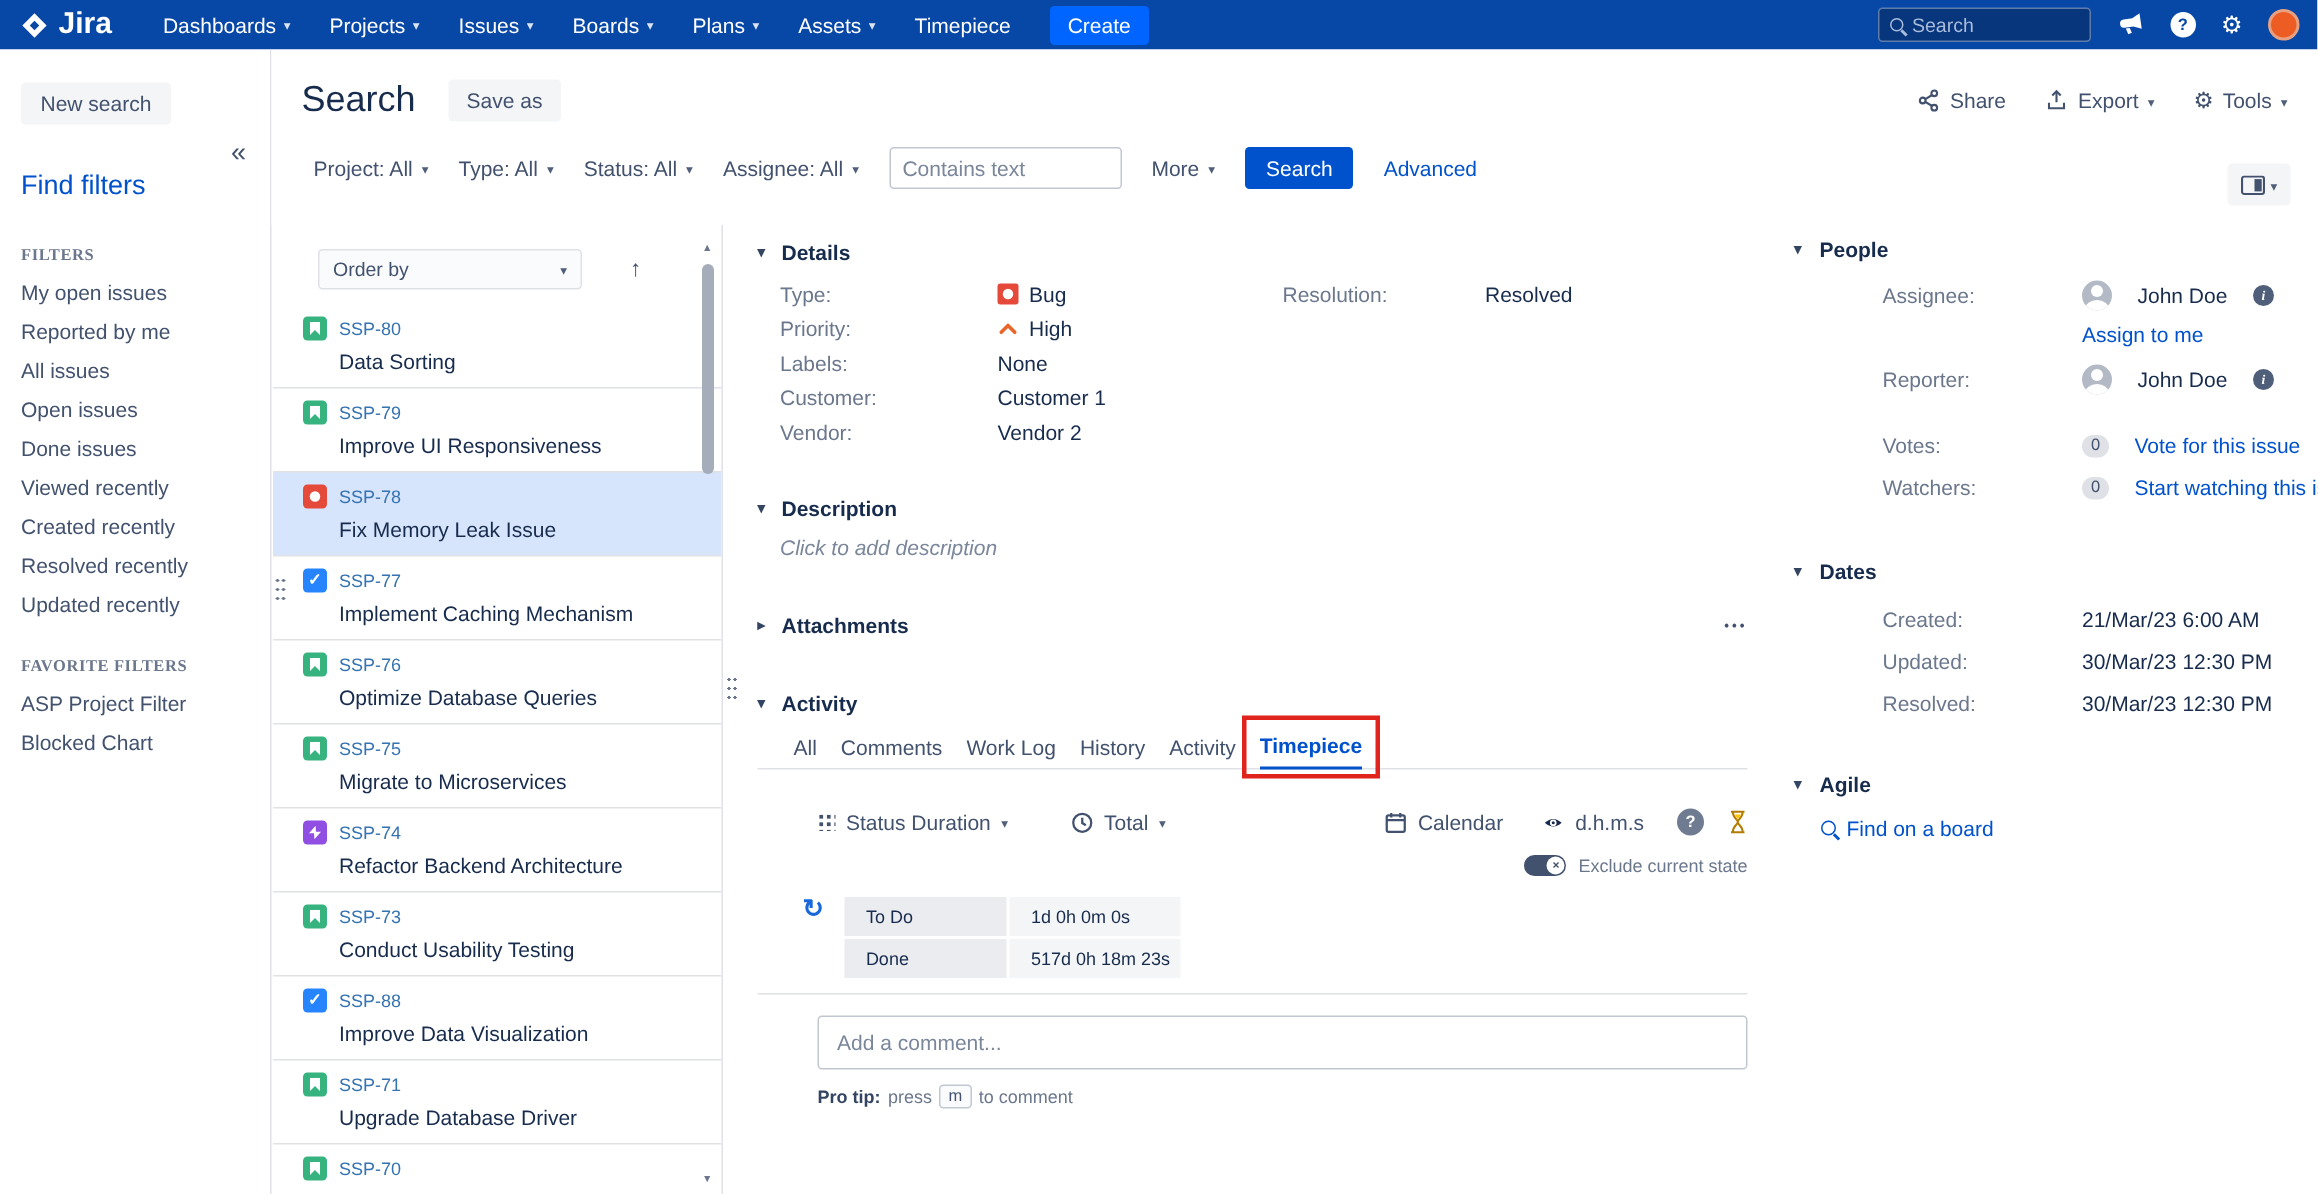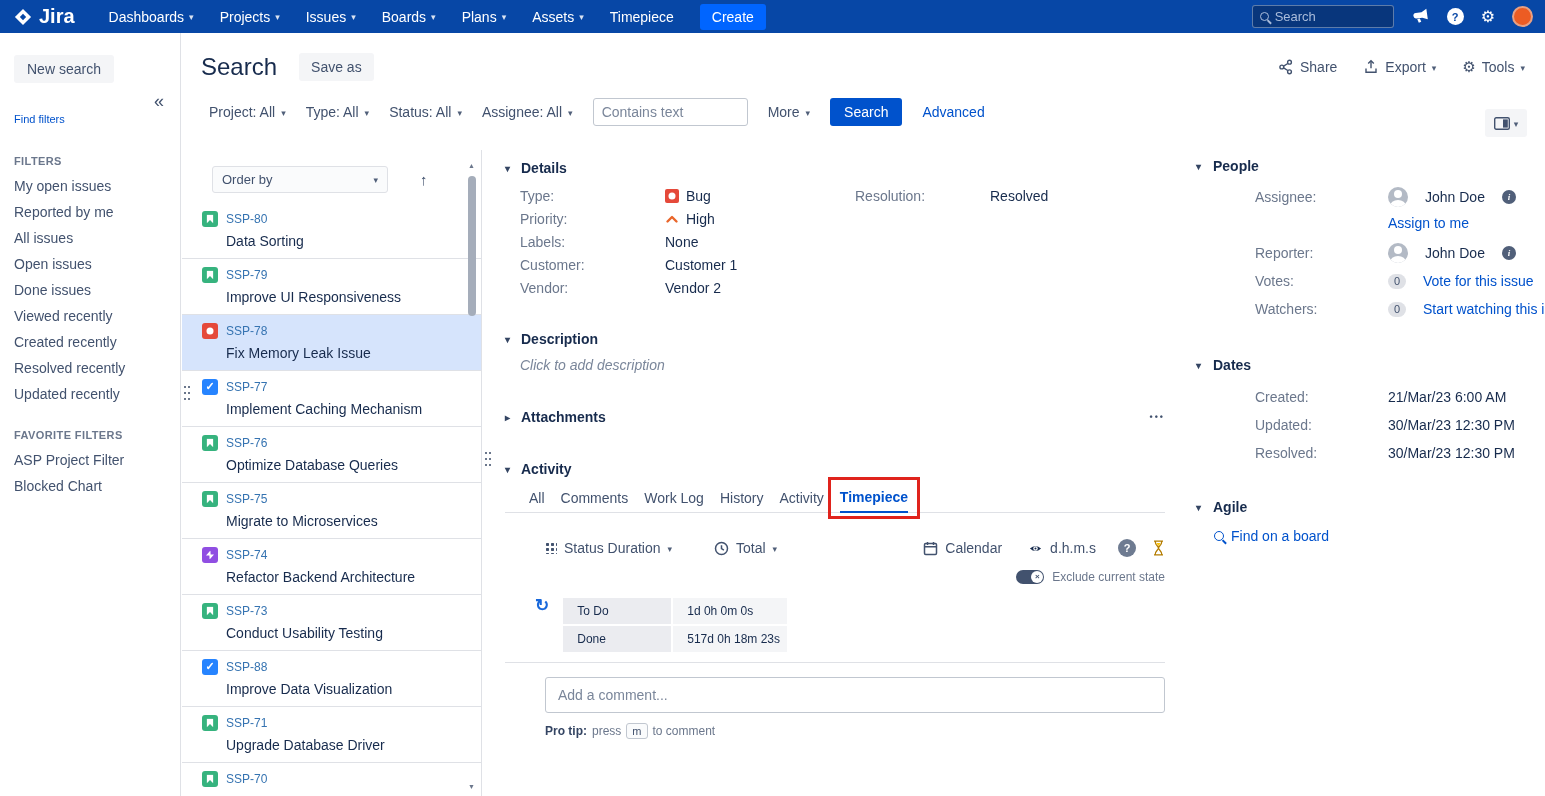--- a/index.html
+++ b/index.html
@@ -25,22 +25,22 @@
   .mag.blue { border-color:#0052CC; width:10px; height:10px; }
   .mag.blue::after { background:#0052CC; }
   .nav-gear { font-size:16px; color:#fff; cursor:pointer; }
   .help-circle { width:17px; height:17px; border-radius:50%; background:#fff; color:#0747A6; font-weight:700; font-size:11px; display:flex; align-items:center; justify-content:center; cursor:pointer; }
   .nav-avatar { width:21px; height:21px; border-radius:50%; background:#EC5C23; border:2px solid #E8A083; cursor:pointer; }
 
   
   .sidebar { position:absolute; left:0; top:33px; width:181px; bottom:0; border-right:1px solid #DFE1E6; background:#fff; }
   .new-search-btn { margin:22px 0 0 14px; display:inline-block; background:#F4F5F7; color:#42526E; padding:6px 13px; border-radius:3px; border:none; font-size:14px; cursor:pointer; font-family:"Liberation Sans",sans-serif; }
   .collapse-btn { position:absolute; right:16px; top:58px; color:#42526E; font-size:18px; cursor:pointer; }
-  .find-filters { display:block; margin:30px 0 0 14px; font-size:11px; }
-  .side-heading { margin:30px 0 6px 14px; font-size:11px; font-weight:700; color:#6B778C; letter-spacing:.4px; }
+  .find-filters { display:block; margin:30px 0 0 14px; font-size:18px; }
+  .side-heading { margin:30px 0 6px 14px; font-size:11px; font-weight:700; color:#6B778C; letter-spacing:.4px;font-family:Liberation Serif, serif; }
   .side-item { padding:5px 0 5px 14px; color:#42526E; cursor:pointer; }
 
   
   .page-header { position:absolute; left:181px; top:33px; right:0; height:117px; background:#fff; }
   .title-row { display:flex; align-items:center; padding:20px 20px 0 20px; }
   .page-title { font-size:24px; font-weight:500; color:#172B4D; }
   .save-as-btn { margin-left:22px; background:#F4F5F7; color:#42526E; font-size:14px; padding:6px 12px; border-radius:3px; border:none; cursor:pointer; font-family:"Liberation Sans",sans-serif; }
   .header-actions { margin-left:auto; display:flex; gap:26px; align-items:center; color:#42526E; font-size:14px; }
   .h-action { display:flex; align-items:center; gap:6px; cursor:pointer; }
   .chev-g { font-size:9px; color:#505F79; padding-top:1px; }
@@ -576,21 +576,21 @@
     <a class="link">Assign to me</a>
   </div>
   <div class="rp-row" style="margin-top:10px">
     <span class="rp-label">Reporter:</span>
     <span class="rp-value">
       <span class="avatar"></span>
       <span>John Doe</span>
       <span class="info-icon">i</span>
     </span>
   </div>
-  <div class="rp-row" style="margin-top:8px">
+  <div class="rp-row" style="margin-top:24px">
     <span class="rp-label">Votes:</span>
     <span class="rp-value">
       <span class="badge0">0</span>
       <a class="link">Vote for this issue</a>
     </span>
   </div>
   <div class="rp-row" style="margin-top:8px">
     <span class="rp-label">Watchers:</span>
     <span class="rp-value">
       <span class="badge0">0</span>

